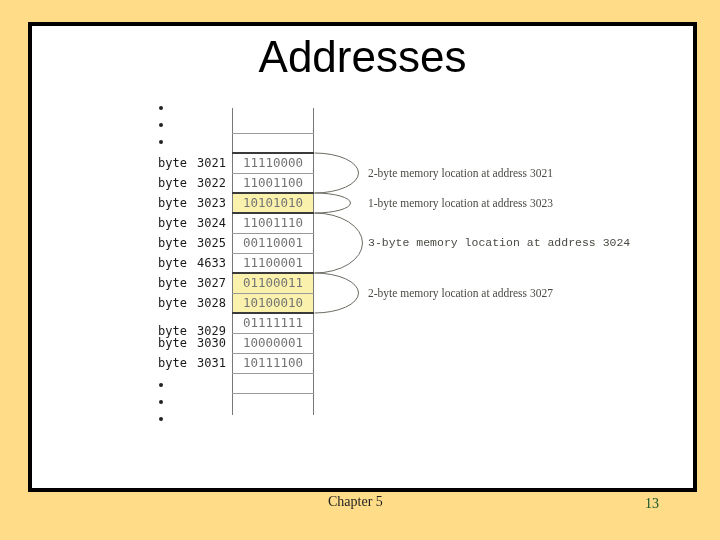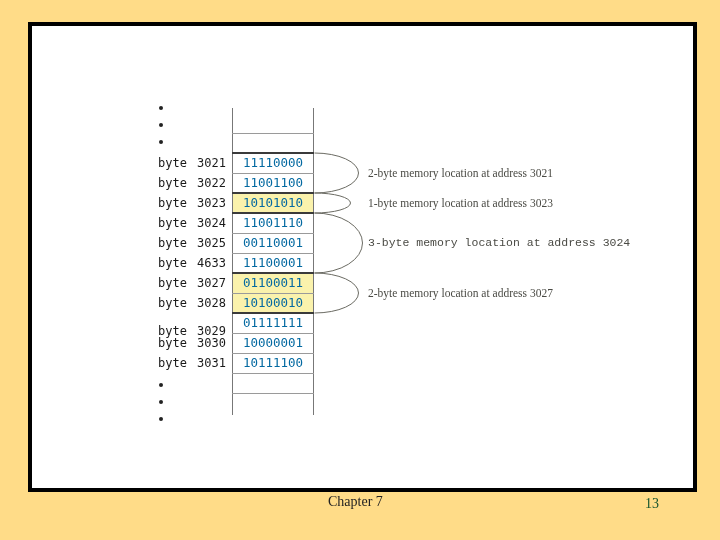--- a/index.html
+++ b/index.html
@@ -18,21 +18,21 @@
   .dots-top{top:80px;}
   .dots-bottom{top:357px;}
   
   .mem-col{position:absolute;left:200px;top:82px;width:80px;height:307px;
            border-left:1px solid #777;border-right:1px solid #777;}
   .mem-label{position:absolute;left:126px;height:20px;line-height:20px;
              font-family:"DejaVu Sans Mono",monospace;font-size:12px;
              word-spacing:3px;color:#1a1a1a;white-space:pre;}
   .mem-cell{position:absolute;left:201px;width:80px;height:20px;line-height:20px;
             text-align:center;font-family:"DejaVu Sans Mono",monospace;
-            font-size:12.5px;color:#0369a1;}
+            font-size:12.5px;color:#737373;}
   .mem-line{position:absolute;left:200px;width:82px;}
   .mem-line.light{height:1px;background:#9a9a9a;}
   .mem-line.bold{height:2px;background:#3a3a3a;}
   #arc-svg{position:absolute;left:282px;top:127px;width:100px;height:220px;
            overflow:visible;}
   #arc-svg path{fill:none;stroke:#6b6b63;stroke-width:1;}
   .anno{position:absolute;left:336px;height:14px;line-height:14px;
         font-family:"Liberation Serif",serif;font-size:11.5px;color:#4a4a44;
         white-space:nowrap;}
   .caption{position:absolute;left:200px;width:250px;text-align:center;
@@ -41,20 +41,21 @@
   .cap2{top:437px;font-size:12px;}
   .footer-chapter{position:absolute;left:328px;top:494px;
                   font-family:"Liberation Serif",serif;font-size:14px;color:#222;}
   .footer-page{position:absolute;left:645px;top:496px;
                font-family:"Liberation Serif",serif;font-size:14px;color:#14532d;}
 </style>
 </head>
 <body style="background: rgb(255, 220, 136);">
 
 <div class="slide">
+  <h1 class="title">Addresses</h1>
 
   <div class="diagram">
     <div class="dots dots-top">
         <i></i>
         <i></i>
         <i></i>
       </div>
 
     <div class="mem-col"></div>
     <div id="mem-rows">
@@ -111,14 +112,14 @@
 
     <div class="dots dots-bottom">
         <i></i>
         <i></i>
         <i></i>
       </div>
 
   </div>
 </div>
 
-<div class="footer-chapter">Chapter 7</div>
+<div class="footer-chapter">Chapter 5</div>
 <div class="footer-page">13</div>
 
 </body></html>

